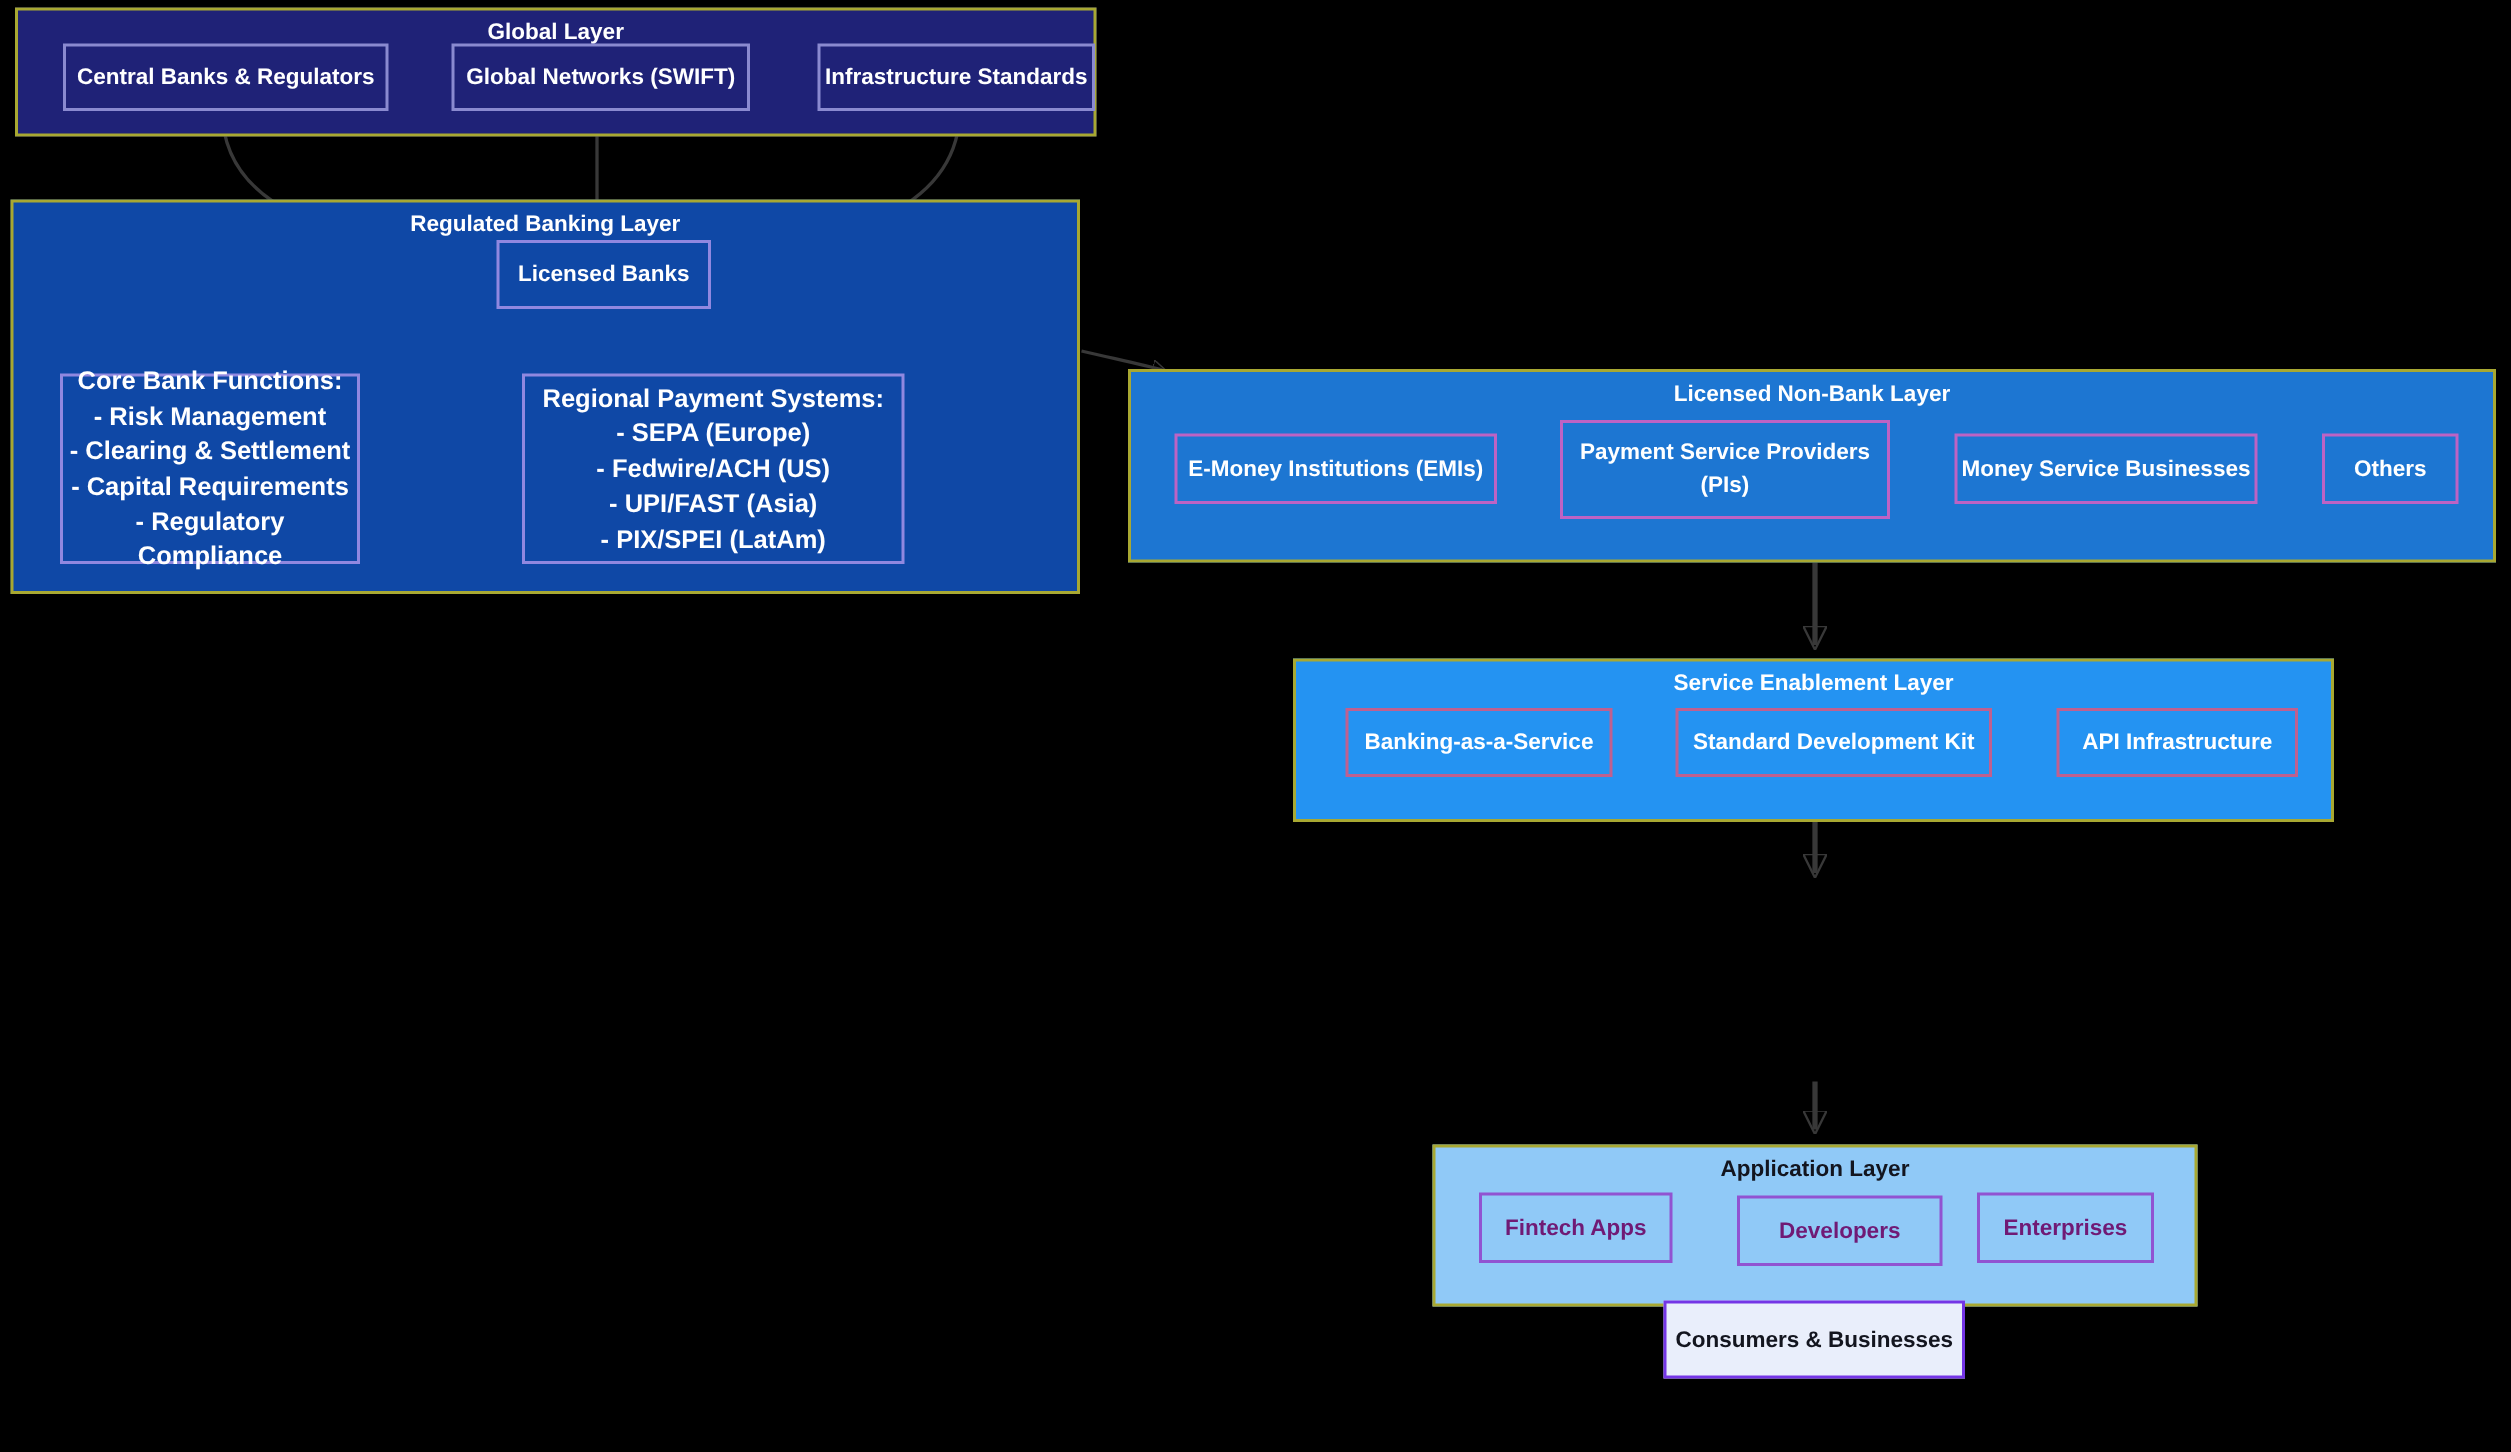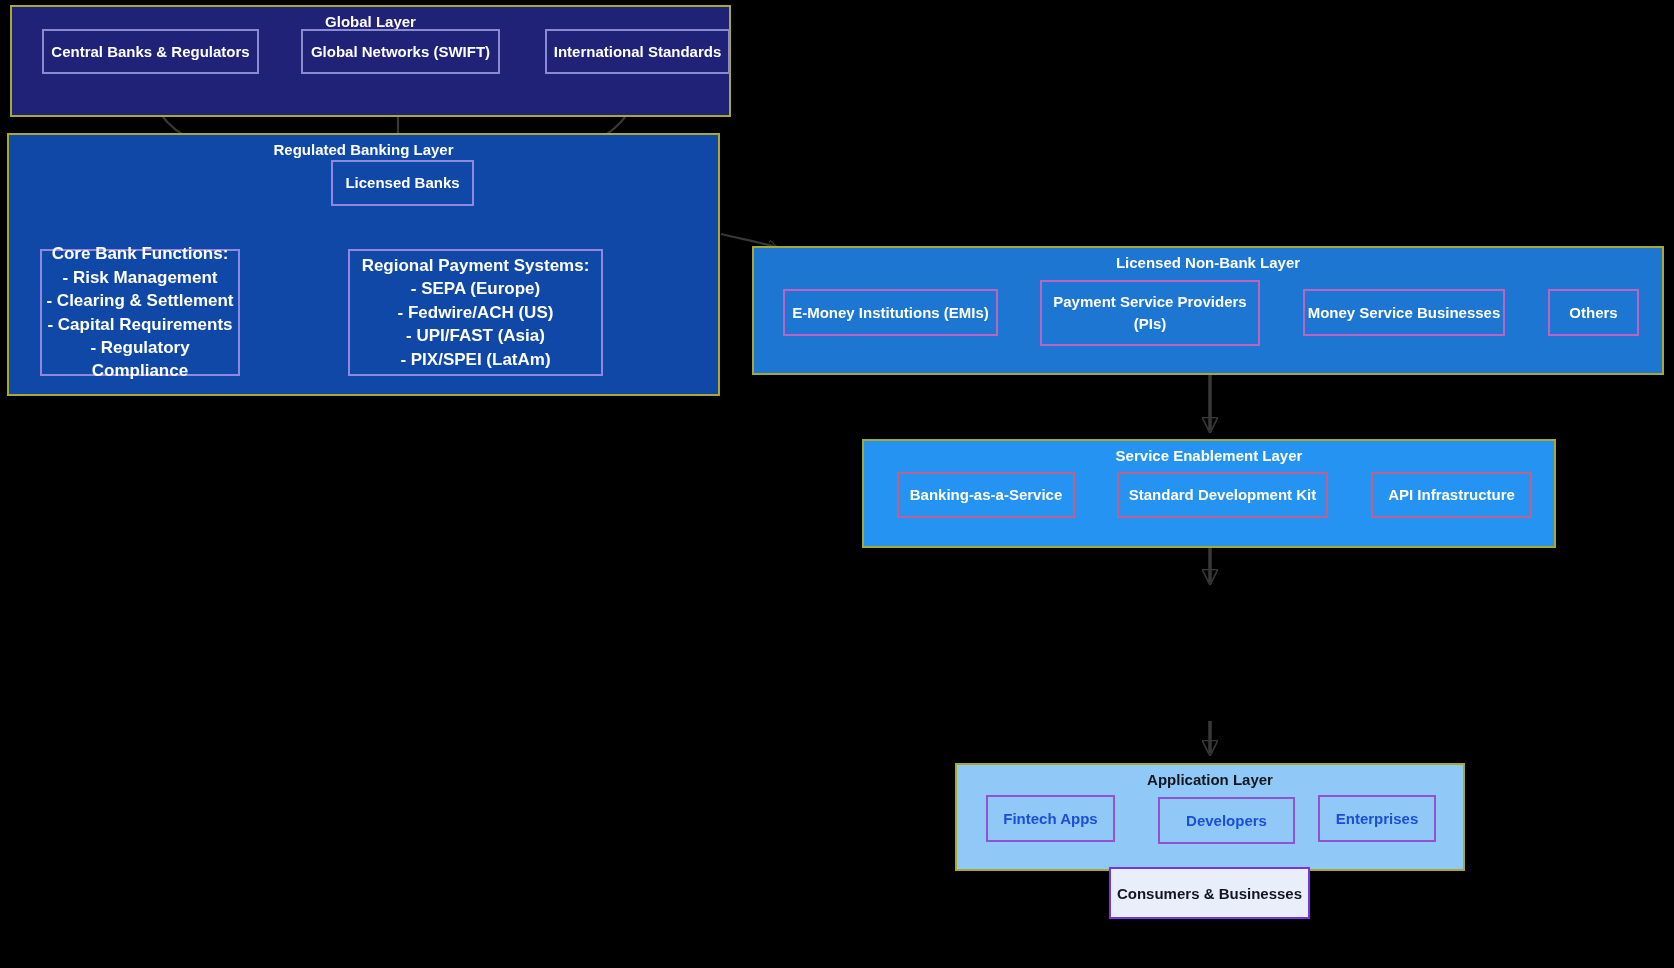--- a/index.html
+++ b/index.html
@@ -39,21 +39,21 @@
   .l-global .node{border-color:var(--c-global_node_border);}
   .l-banking{background:var(--c-banking_fill);}
   .l-banking .node{border-color:var(--c-banking_node_border);}
   .l-nonbank{background:var(--c-non_bank_fill);}
   .l-nonbank .node{border-color:var(--c-non_bank_node_border);}
   .l-service{background:var(--c-service_fill);}
   .l-service .node{border-color:var(--c-service_node_border);}
   .l-distribution{background:var(--c-distribution_fill);}
   .l-distribution .node{border-color:var(--c-distribution_node_border);color:#13151f;}
   .l-application{background:var(--c-application_fill);}
-  .l-application .node{border-color:var(--c-application_node_border);color:#1d4ed8;}
+  .l-application .node{border-color:var(--c-application_node_border);color:#701a75;}
   .consumers-node{
     position:absolute;
     box-sizing:border-box;
     display:flex;align-items:center;justify-content:center;
     background:var(--c-consumers_fill);
     border:2px solid var(--c-consumers_border);
     font-size:15px;font-weight:700;color:#13151f;
   }
   #edges{position:absolute;left:0;top:0;width:1674px;height:968px;pointer-events:none;}
   #edges path{fill:none;stroke:var(--c-edge,#383838);}
@@ -76,25 +76,25 @@
     <path class="thin" d="M640,72 C640,138 568,162 482,167" marker-end="url(#arrow)"></path>
     <path class="thin" d="M333,204 C262,220 152,212 140,239" marker-end="url(#arrow)"></path>
     <path class="thin" d="M428,204 C446,213 452,222 454,239" marker-end="url(#arrow)"></path>
     <path class="thin" d="M721,234 C742,239 762,243 776,247" marker-end="url(#arrow)"></path>
     <path class="thick" d="M1210,375 L1210,430" marker-end="url(#arrow)"></path>
     <path class="thick" d="M1210,548 L1210,582" marker-end="url(#arrow)"></path>
     <path class="thick" d="M1210,721 L1210,753" marker-end="url(#arrow)"></path>
     <path class="thick" d="M1210,871 L1210,905" marker-end="url(#arrow)"></path>
   </svg>
 
-  <div class="layer l-global" style="left:10px;top:5px;width:721px;height:112px;">
+  <div class="layer l-global" style="left:10px;top:5px;width:721px;height:86px;">
     <div class="layer-title">Global Layer</div>
     <div class="node" style="left:30px;top:22px;width:217px;height:45px;">Central Banks &amp; Regulators</div>
     <div class="node" style="left:289px;top:22px;width:199px;height:45px;">Global Networks (SWIFT)</div>
-    <div class="node" style="left:533px;top:22px;width:185px;height:45px;">International Standards</div>
+    <div class="node" style="left:533px;top:22px;width:185px;height:45px;">Infrastructure Standards</div>
   </div>
 
   <div class="layer l-banking" style="left:7px;top:133px;width:713px;height:263px;">
     <div class="layer-title">Regulated Banking Layer</div>
     <div class="node" style="left:322px;top:25px;width:143px;height:46px;">Licensed Banks</div>
     <div class="node multiline-list" style="left:31px;top:114px;width:200px;height:127px;">Core Bank Functions:
 - Risk Management
 - Clearing &amp; Settlement
 - Capital Requirements
 - Regulatory Compliance</div>

